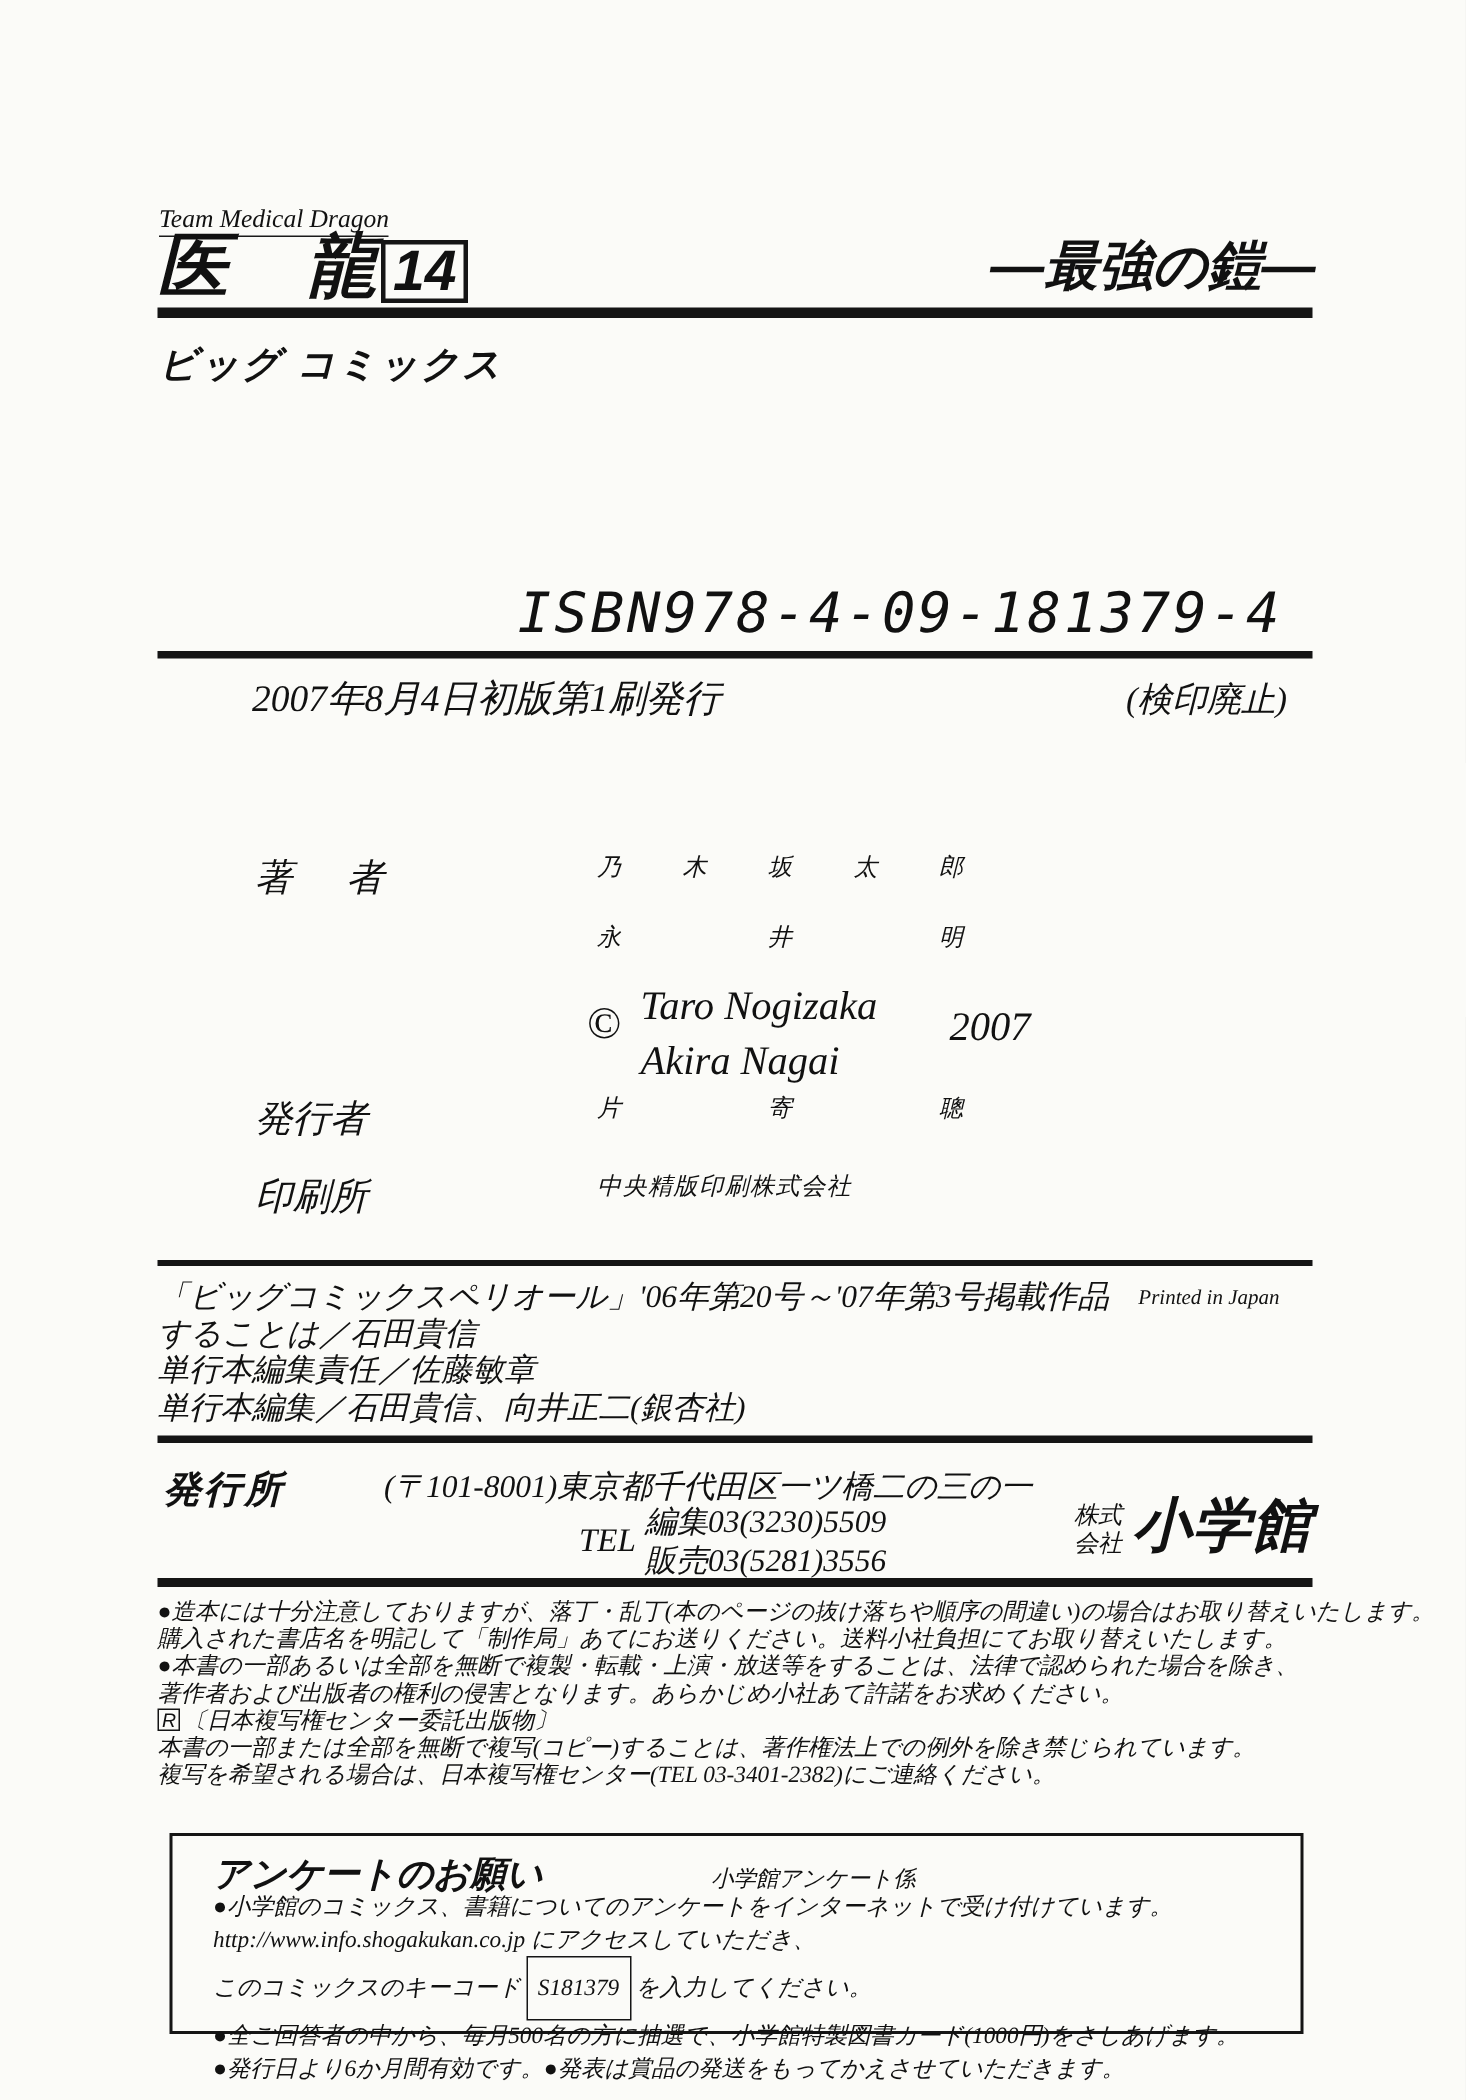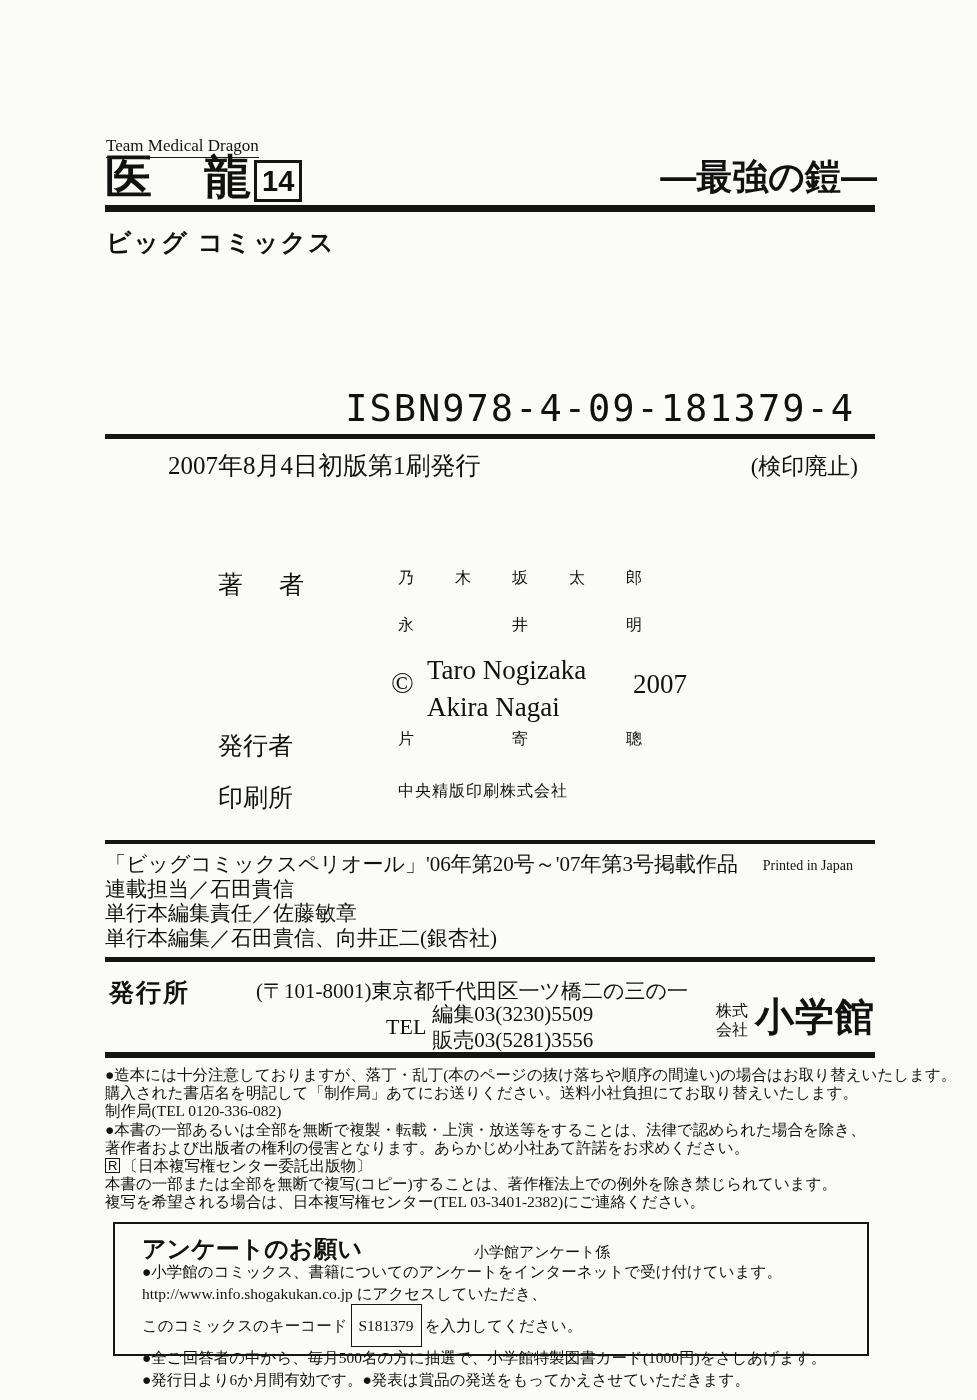--- a/index.html
+++ b/index.html
@@ -8,46 +8,47 @@
     font-family: "Liberation Serif", "DejaVu Serif", serif;
     color: #111;
   }
   .page {
     position: relative;
     width: 977px;
     height: 1400px;
     margin: 0 auto;
     background: #fbfbf8;
     overflow: hidden;
+    font-style: italic;
   }
   .abs { position: absolute; white-space: nowrap; }
   .serif  { font-family: "Liberation Serif", "DejaVu Serif", serif; }
   .sans   { font-family: "Liberation Sans", "DejaVu Sans", sans-serif; }
   .mono   { font-family: "DejaVu Sans Mono", "Liberation Mono", monospace; }
   .bold   { font-weight: bold; }
   .rule   { position: absolute; background: #151515; }
   .justify-cjk {
     text-align: justify;
     text-align-last: justify;
     white-space: normal;
   }
   
   .series-en { left: 106px; top: 136px; font-size: 17px; border-bottom: 1.5px solid #1a1a1a; padding-bottom: 1px; }
   .title-jp  { left: 105px; top: 151px; width: 146px; font-size: 47px; line-height: 52px; letter-spacing: 0; }
-  .vol-box   { left: 254px; top: 160px; border: 3px solid #151515; font-size: 29px; line-height: 36px; padding: 0 5px; }
+  .vol-box   { left: 254px; top: 160px; border: 3px solid #151515; font-size: 38px; line-height: 36px; padding: 0 5px; }
   .subtitle  { right: 100px; top: 155px; font-size: 36px; line-height: 44px; }
   .rule-1 { left: 105px; top: 205px; width: 770px; height: 7px; }
   .imprint { left: 106px; top: 226px; font-size: 25px; letter-spacing: 2px; }
   
   .isbn { left: 105px; top: 387px; width: 750px; text-align: right; font-size: 37px; letter-spacing: 2px; }
   .rule-2 { left: 105px; top: 434px; width: 770px; height: 5px; }
   .date-line { left: 168px; top: 449px; font-size: 25px; }
   .inspection { right: 119px; top: 451px; font-size: 23px; }
   
-  .row-label { font-size: 25px; margin-left: 48px; }
+  .row-label { font-size: 25px; }
   .row-value { font-size: 16px; }
   .author-label   { left: 170px; top: 568px; width: 86px; }
   .author-1       { left: 398px; top: 568px; width: 244px; }
   .author-2       { left: 398px; top: 615px; width: 244px; }
   .copy-mark      { left: 391px; top: 666px; font-size: 30px; }
   .copy-names     { left: 427px; top: 652px; font-size: 27px; line-height: 37px; white-space: pre-line; }
   .copy-year      { left: 633px; top: 669px; font-size: 27px; }
   .publisher-label{ left: 170px; top: 729px; }
   .publisher-name { left: 398px; top: 729px; width: 244px; }
   .printer-label  { left: 170px; top: 781px; }
@@ -114,21 +115,21 @@
   <div class="abs serif row-value publisher-name justify-cjk">片寄聰</div>
 
   <div class="abs serif row-label printer-label">印刷所</div>
   <div class="abs serif row-value printer-name">中央精版印刷株式会社</div>
 
   <div class="abs serif printed-in">Printed in Japan</div>
   <div class="rule rule-3"></div>
 
   <div class="abs serif serialization">
     <div>「ビッグコミックスペリオール」'06年第20号～'07年第3号掲載作品</div>
-    <div>連載担当／石田貴信</div>
+    <div>することは／石田貴信</div>
     <div>単行本編集責任／佐藤敏章</div>
     <div>単行本編集／石田貴信、向井正二(銀杏社)</div>
   </div>
   <div class="rule rule-4"></div>
 
   <div class="abs sans bold office-label">発行所</div>
   <div class="abs serif office-address">(〒101-8001)東京都千代田区一ツ橋二の三の一</div>
   <div class="abs tel-group">
     <span class="serif tel-label">TEL</span>
     <span class="serif tel-lines">
@@ -139,21 +140,20 @@
   <div class="abs serif company-prefix">
     <div>株式</div>
     <div>会社</div>
   </div>
   <div class="abs sans bold company-name">小学館</div>
   <div class="rule rule-5"></div>
 
   <div class="abs serif notices">
     <div>●造本には十分注意しておりますが、落丁・乱丁(本のページの抜け落ちや順序の間違い)の場合はお取り替えいたします。</div>
     <div>購入された書店名を明記して「制作局」あてにお送りください。送料小社負担にてお取り替えいたします。</div>
-    <div>制作局(TEL 0120-336-082)</div>
     <div>●本書の一部あるいは全部を無断で複製・転載・上演・放送等をすることは、法律で認められた場合を除き、</div>
     <div>著作者および出版者の権利の侵害となります。あらかじめ小社あて許諾をお求めください。</div>
     <div>
       <span class="r-box sans">R</span><span>〔日本複写権センター委託出版物〕</span>
     </div>
     <div>本書の一部または全部を無断で複写(コピー)することは、著作権法上での例外を除き禁じられています。</div>
     <div>複写を希望される場合は、日本複写権センター(TEL 03-3401-2382)にご連絡ください。</div>
   </div>
 
   <div class="abs survey-box">

